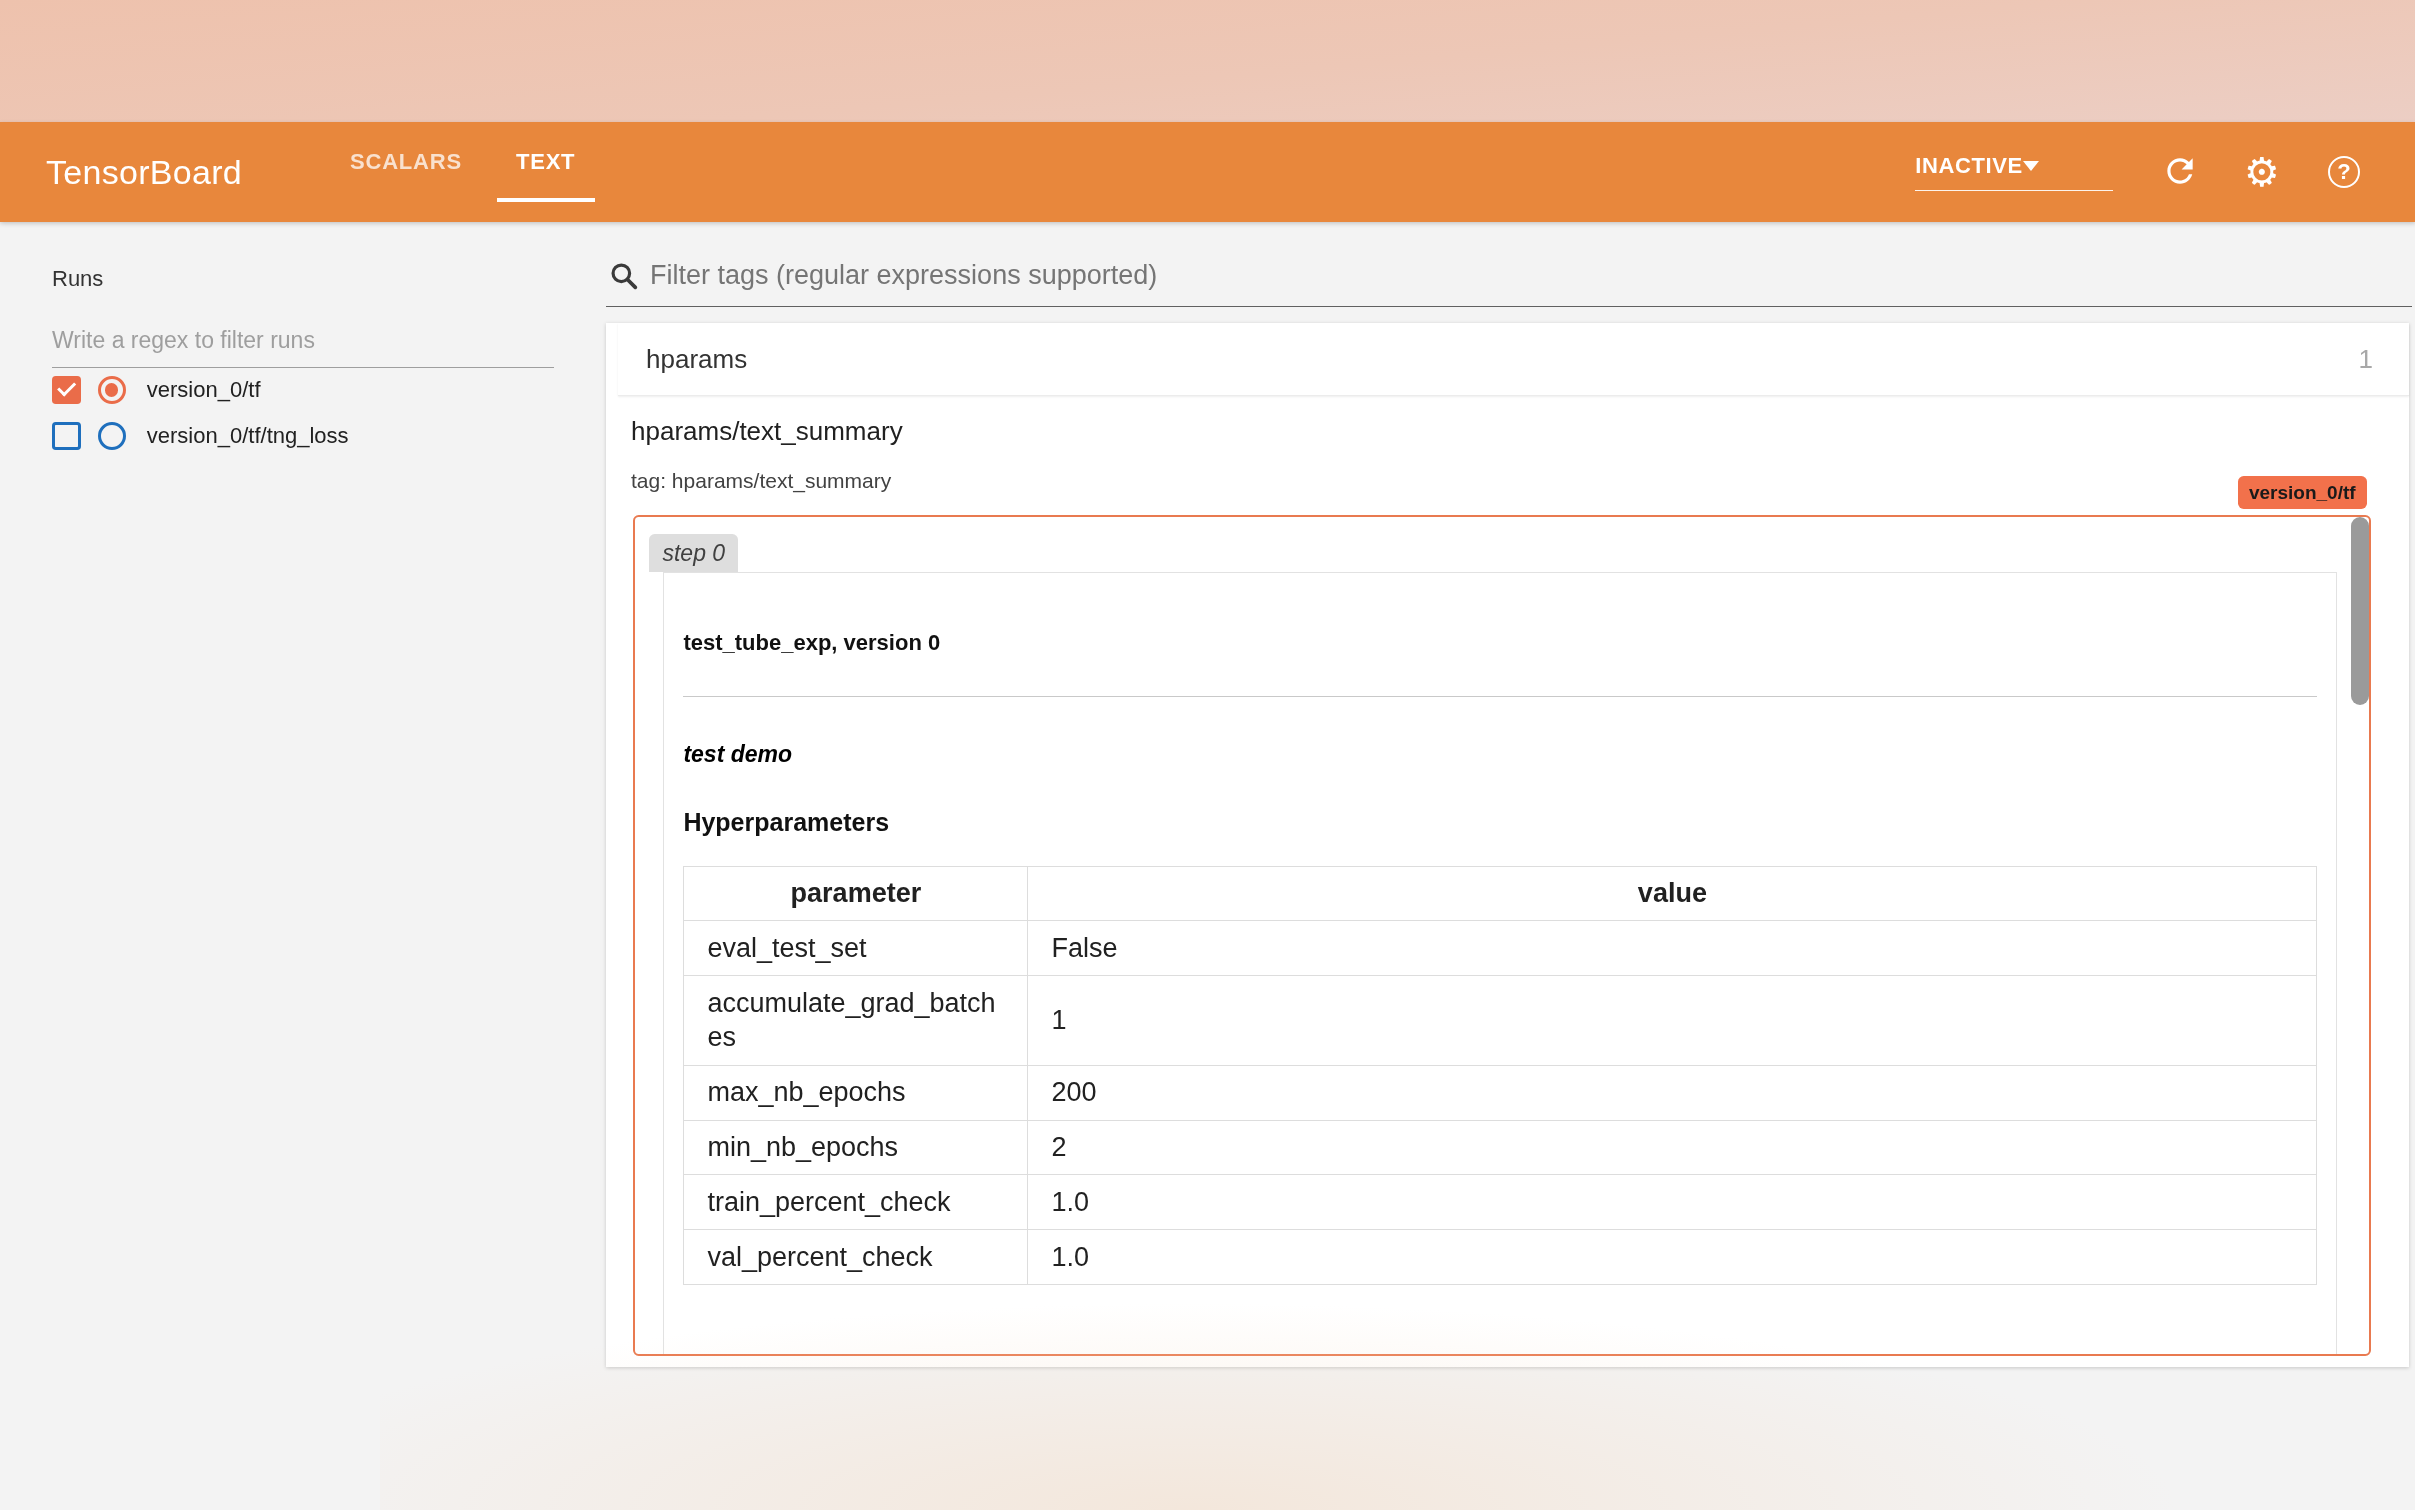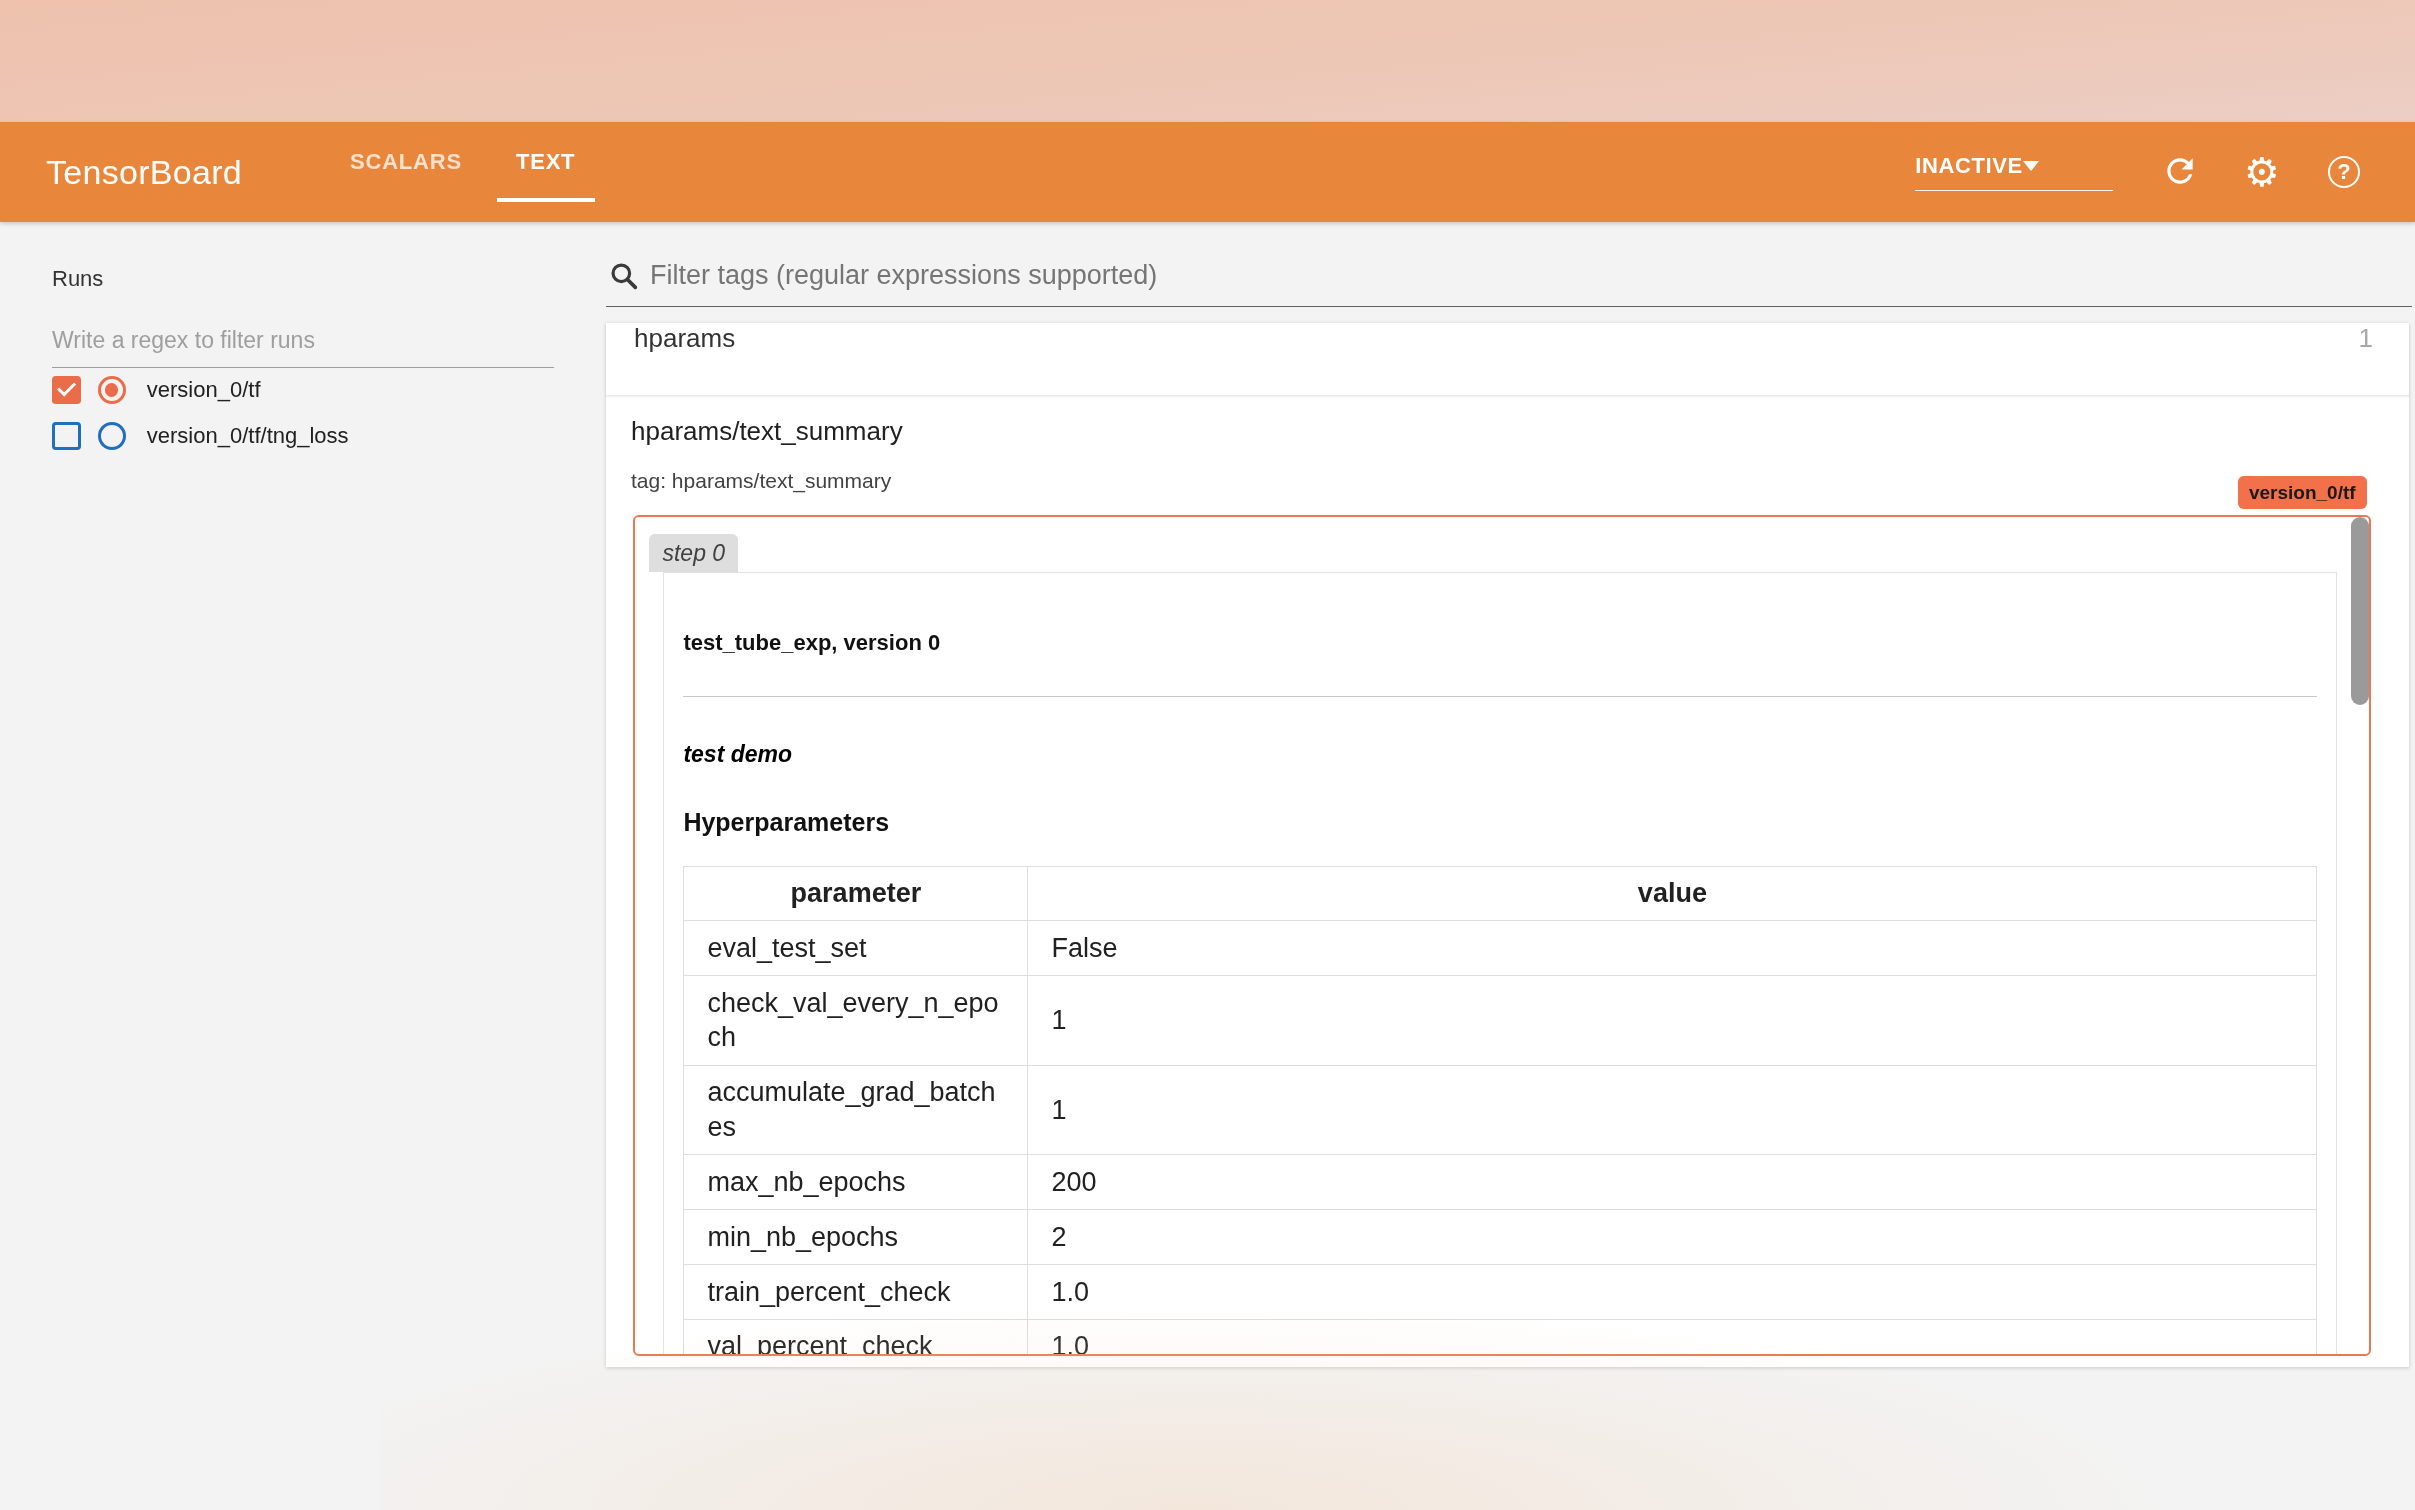--- a/index.html
+++ b/index.html
@@ -54,22 +54,22 @@
   
   .main-filter { position:absolute; left:606px; top:252px; width:1806px; }
   .search-icon-wrap { position:absolute; left:1.9px; top:7.6px; }
   .tag-filter-input { width:100%; font-size:27px; color:#4c1d95; background:transparent; border:none;
     border-bottom:1.9px solid #606060; outline:none; padding:7.6px 0 15px 44px;
     font-family:"Liberation Sans","DejaVu Sans",sans-serif; }
   .tag-filter-input::placeholder { color:#757575; }
 
   .card { position:absolute; left:606px; top:323px; width:1803px; height:1044px; background:#fff;
     box-shadow:0 1px 3.8px rgba(0,0,0,0.18); }
-  .section-header { height:73px; display:flex; justify-content:space-between;
-    padding:0 36px 0 28px; border-bottom:1px solid #ececec; box-shadow:0 1px 1.9px rgba(0,0,0,0.07); cursor:pointer; }
+  .section-header { height:73px; display:flex; align-items:center; justify-content:space-between;
+    padding:0 36px 0 28px; border-bottom:1px solid #ececec; box-shadow:0 1px 1.9px rgba(0,0,0,0.07); cursor:pointer;margin-left:12px; }
   .section-title { font-size:26px; color:#333; }
   .section-count { font-size:26px; color:#a8a8a8; }
   .card-body { position:relative; padding:20px 0 0 25px; }
   .doc-title { font-size:26px; color:#212121; }
   .doc-subtitle { font-size:21px; color:#424242; margin-top:22px; }
   .run-badge { position:absolute; top:80px; right:42px; background:#f2714b; color:#1a1a1a;
     font-size:19px; font-weight:700; padding:5.7px 11.4px; border-radius:5.7px; }
 
   .orange-box { position:relative; margin-top:22px; margin-left:1.9px; width:1738px; height:841px;
     border:2.9px solid #e97a50; border-radius:5.7px; overflow:hidden; background:#fff; }
@@ -175,24 +175,20 @@
               <th>parameter</th>
               <th>value</th>
             </tr>
           </thead>
           <tbody>
             <tr>
               <td class="param">eval_test_set</td>
               <td>False</td>
             </tr>
             <tr>
-              <td class="param">check_val_every_n_epoch</td>
-              <td>1</td>
-            </tr>
-            <tr>
               <td class="param">accumulate_grad_batches</td>
               <td>1</td>
             </tr>
             <tr>
               <td class="param">max_nb_epochs</td>
               <td>200</td>
             </tr>
             <tr>
               <td class="param">min_nb_epochs</td>
               <td>2</td>

